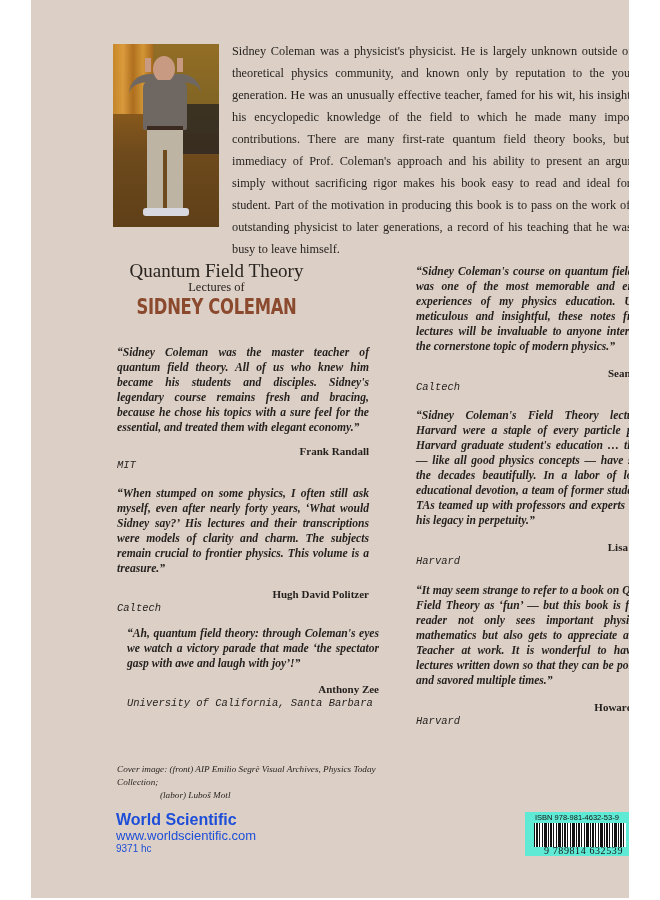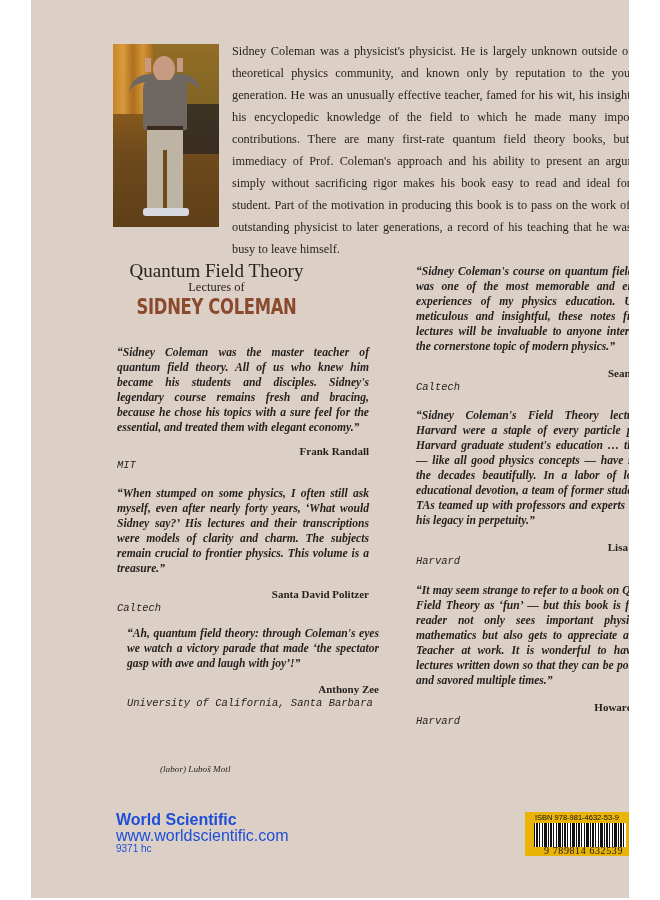--- a/index.html
+++ b/index.html
@@ -31,24 +31,24 @@
   .attr-aff { font-family:Liberation Mono, monospace; font-style:italic; font-size:10.5px; line-height:14px; color:#231f1c; text-align:left; }
 
   .left-col { position:absolute; left:86px; width:252px; }
   .right-col { position:absolute; left:385px; width:252px; }
 
   .credit { position:absolute; left:86px; top:763px; width:300px; font-family:"Liberation Serif", serif; font-style:italic; font-size:9.2px; line-height:13px; color:#2a2420; }
   .credit .indent { padding-left:43px; }
 
   .publisher { position:absolute; left:85px; top:810px; font-family:"Liberation Sans", sans-serif; color:#1d4ed8; }
   .pub-name { font-weight:bold; font-size:16px; line-height:19px; }
-  .pub-url { font-size:16px; line-height:14px; }
+  .pub-url { font-size:13px; line-height:14px; }
   .pub-code { font-size:10px; line-height:12px; }
 
-  .barcode { position:absolute; left:494px; top:812px; width:104px; height:44px; background:#eab308; }
+  .barcode { position:absolute; left:494px; top:812px; width:104px; height:44px; background:#5eead4; }
   .isbn { position:absolute; left:10px; top:1px; font-family:"Liberation Sans", sans-serif; font-size:7.5px; line-height:9px; color:#111; white-space:nowrap; }
   .bars { position:absolute; left:9px; top:11px; width:92px; height:24px;
     background: repeating-linear-gradient(90deg, #111 0px, #111 1px, #fff 1px, #fff 2px, #111 2px, #111 4px, #fff 4px, #fff 5px, #111 5px, #111 6px, #fff 6px, #fff 8px, #111 8px, #111 9px, #fff 9px, #fff 10px, #111 10px, #111 13px, #fff 13px, #fff 14px); }
   .digits { position:absolute; left:19px; top:33px; font-family:Liberation Serif, serif; font-size:10px; line-height:11px; color:#111; letter-spacing:0.6px; white-space:nowrap; }
 </style>
 </head>
 <body>
 
 <div class="cover">
 
@@ -74,21 +74,21 @@
   </div>
 
   <div class="left-col" style="top:345px;">
     <div class="quote">“Sidney Coleman was the master teacher of quantum field theory. All of us who knew him became his students and disciples. Sidney's legendary course remains fresh and bracing, because he chose his topics with a sure feel for the essential, and treated them with elegant economy.”</div>
     <div class="attr-name" style="margin-top:9px;">Frank Randall</div>
     <div class="attr-aff">MIT</div>
   </div>
 
   <div class="left-col" style="top:486px;">
     <div class="quote">“When stumped on some physics, I often still ask myself, even after nearly forty years, ‘What would Sidney say?’ His lectures and their transcriptions were models of clarity and charm. The subjects remain crucial to frontier physics. This volume is a treasure.”</div>
-    <div class="attr-name" style="margin-top:11px;">Santa David Politzer</div>
+    <div class="attr-name" style="margin-top:11px;">Hugh David Politzer</div>
     <div class="attr-aff">Caltech</div>
   </div>
 
   <div class="left-col" style="top:626px;margin-left:10px;">
     <div class="quote">“Ah, quantum field theory: through Coleman's eyes we watch a victory parade that made ‘the spectator gasp with awe and laugh with joy’!”</div>
     <div class="attr-name" style="margin-top:11px;">Anthony Zee</div>
     <div class="attr-aff">University of California, Santa Barbara</div>
   </div>
 
   <div class="right-col" style="top:264px;">
@@ -103,20 +103,21 @@
     <div class="attr-aff">Harvard</div>
   </div>
 
   <div class="right-col" style="top:583px;">
     <div class="quote">“It may seem strange to refer to a book on Quantum Field Theory as ‘fun’ — but this book is fun. The reader not only sees important physics and mathematics but also gets to appreciate a Master Teacher at work. It is wonderful to have these lectures written down so that they can be pored over and savored multiple times.”</div>
     <div class="attr-name" style="margin-top:12px;">Howard Georgi</div>
     <div class="attr-aff">Harvard</div>
   </div>
 
   <div class="credit">
+    <div>Cover image: (front) AIP Emilio Segrè Visual Archives, Physics Today Collection;</div>
     <div class="indent">(labor) Luboš Motl</div>
   </div>
 
   <div class="publisher">
     <div class="pub-name">World Scientific</div>
     <div class="pub-url">www.worldscientific.com</div>
     <div class="pub-code">9371 hc</div>
   </div>
 
   <div class="barcode">

